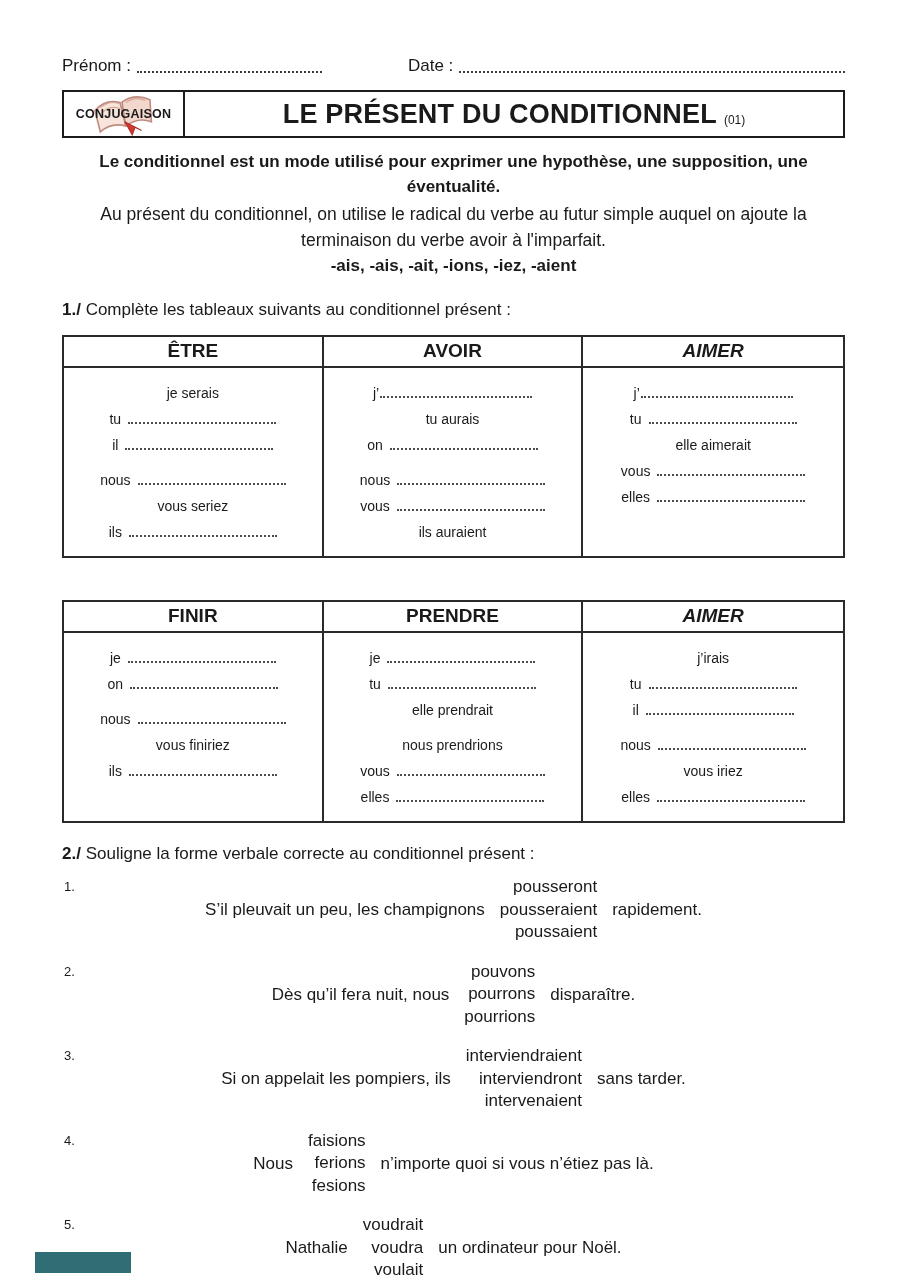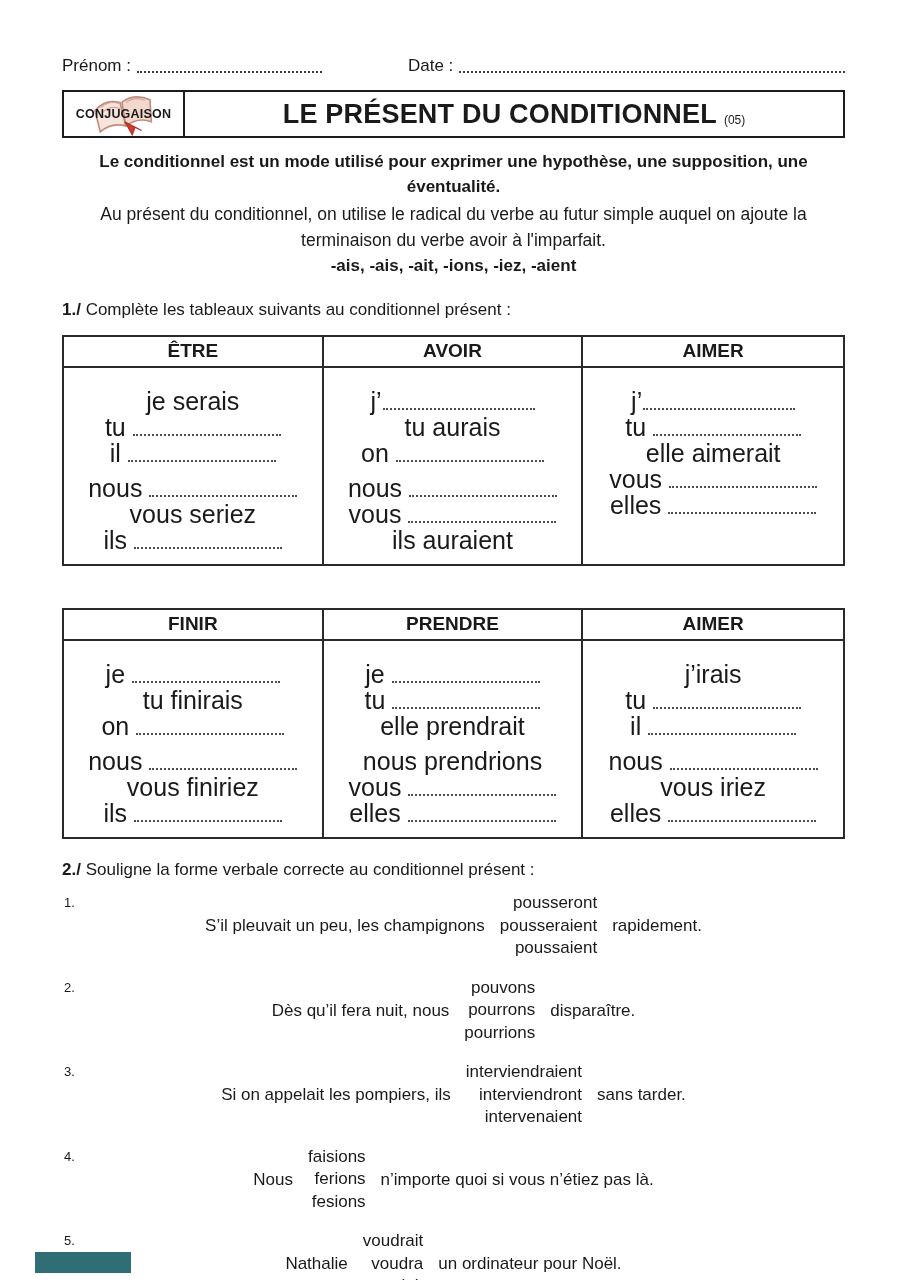--- a/index.html
+++ b/index.html
@@ -36,22 +36,22 @@
   
   .ex-head{font-size:17px;margin-top:21px;}
   .ex-num{font-weight:700;}
 
   
   .conj-table{margin-top:15px;border:2.5px solid #2a2a2a;display:grid;grid-template-columns:1fr 1fr 1fr;}
   .conj-table .th{
     font-size:19px;font-weight:700;text-align:center;padding:3px 12px 4px;
     border-bottom:2px solid #2a2a2a;border-right:2px solid #2a2a2a;
   }
-  .conj-table .th:nth-child(3){border-right:none;}
-  .conj-table .td{border-right:2px solid #2a2a2a;padding:20px 6px 11px;font-size:25px;}
+  .conj-table .th:nth-child(3){border-right:none;font-style:italic;}
+  .conj-table .td{border-right:2px solid #2a2a2a;padding:12px 6px 11px;font-size:14px;}
   .conj-table .td:last-child{border-right:none;}
   .conj-line{text-align:center;height:26px;line-height:26px;white-space:nowrap;}
   .conj-line.grp{margin-top:9px;}
   .dots{display:inline-block;width:148px;height:0;border-bottom:2.5px dotted #4c4c4c;margin-left:7px;}
   .dots.nospace{margin-left:1px;width:152px;}
   .table-gap{height:27px;}
 
   
   .ex2-items{margin-top:12px;}
   .ex2-item{position:relative;margin-bottom:17px;min-height:66px;display:flex;align-items:center;}
@@ -86,21 +86,21 @@
           <path d="M8 14 Q20 4 34 10 L36 34 Q22 28 10 36 Z" fill="#f7e4da" stroke="#c18c80" stroke-width="1.6"></path>
           <path d="M64 12 Q50 3 36 10 L36 34 Q50 27 62 34 Z" fill="#f2d8cc" stroke="#c18c80" stroke-width="1.6"></path>
           <path d="M14 12 Q24 6 33 11 M15 17 Q24 11 33 16 M40 11 Q50 6 59 12" fill="none" stroke="#d3a79b" stroke-width="1.2"></path>
           <path d="M36 30 L41 44 L45 37 L51 41 Z" fill="#d33a2f" stroke="#a82a22" stroke-width="1"></path>
         </g>
       </svg>
       <span class="logo-text">CONJUGAISON</span>
     </div>
     <div class="title-cell">
       <span class="main-title">LE PRÉSENT DU CONDITIONNEL</span>
-      <span class="title-num">(05)</span>
+      <span class="title-num">(01)</span>
     </div>
   </div>
 
   <div class="intro">
     <div class="intro-bold">Le conditionnel est un mode utilisé pour exprimer une hypothèse, une supposition, une éventualité.</div>
     <div class="intro-normal">Au présent du conditionnel, on utilise le radical du verbe au futur simple auquel on ajoute la terminaison du verbe avoir à l'imparfait.</div>
     <div class="intro-endings">-ais, -ais, -ait, -ions, -iez, -aient</div>
   </div>
 
   <div class="ex-head">
@@ -136,21 +136,20 @@
         <div class="conj-line"><span class="pron">elles</span><span class="dots"></span></div>
       </div>
     </div>
   <div class="table-gap"></div>
   <div class="conj-table">
       <div class="th">FINIR</div>
       <div class="th">PRENDRE</div>
       <div class="th">AIMER</div>
       <div class="td">
         <div class="conj-line"><span class="pron">je</span><span class="dots"></span></div>
-        <div class="conj-line">tu finirais</div>
         <div class="conj-line"><span class="pron">on</span><span class="dots"></span></div>
         <div class="conj-line grp"><span class="pron">nous</span><span class="dots"></span></div>
         <div class="conj-line">vous finiriez</div>
         <div class="conj-line"><span class="pron">ils</span><span class="dots"></span></div>
       </div>
       <div class="td">
         <div class="conj-line"><span class="pron">je</span><span class="dots"></span></div>
         <div class="conj-line"><span class="pron">tu</span><span class="dots"></span></div>
         <div class="conj-line">elle prendrait</div>
         <div class="conj-line grp">nous prendrions</div>

